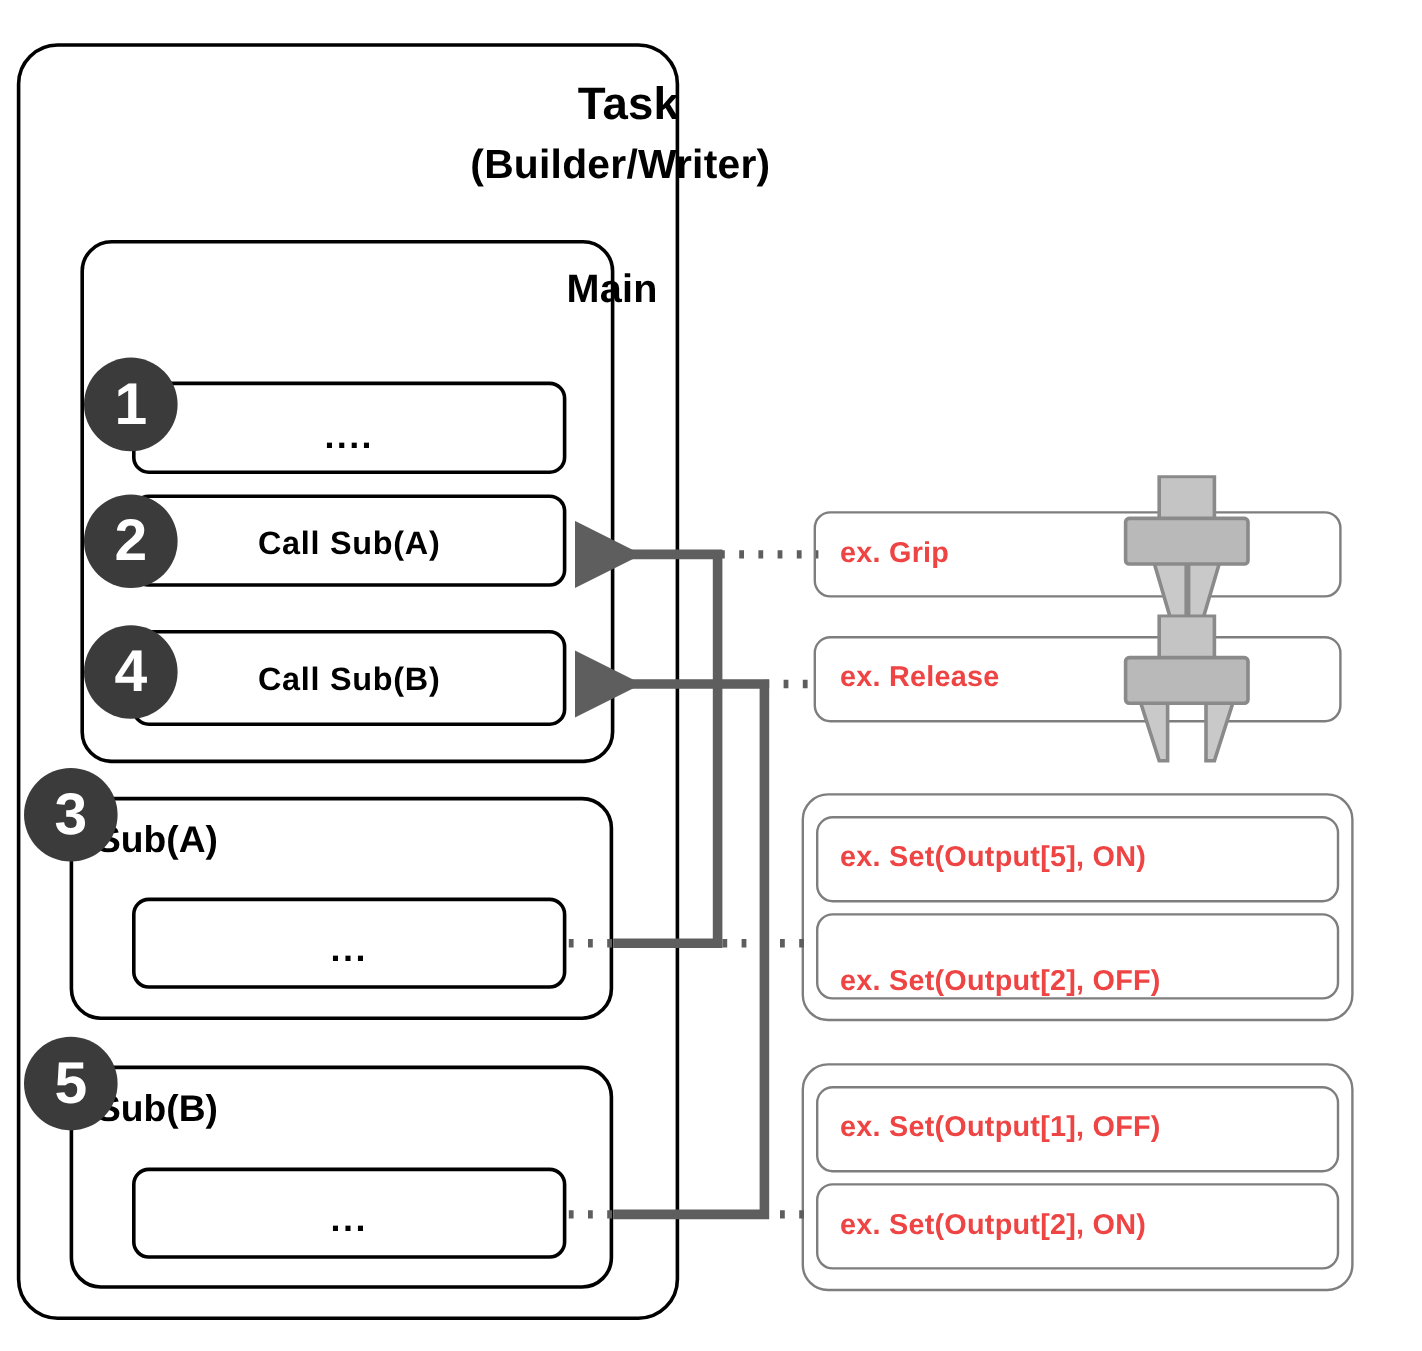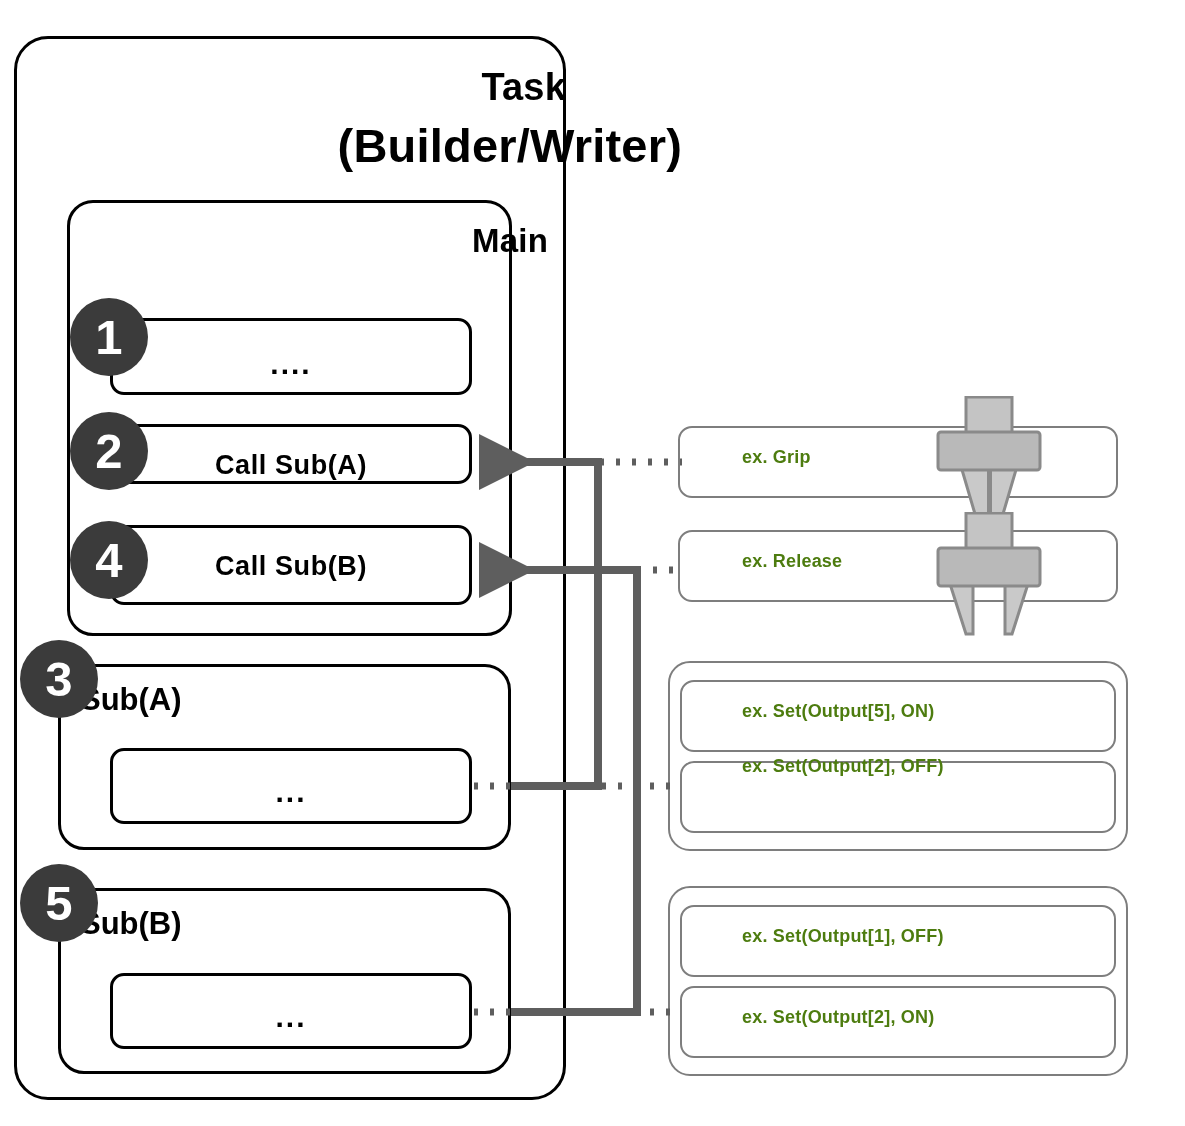--- a/index.html
+++ b/index.html
@@ -78,26 +78,25 @@
   }
   .sub-title {
     position: absolute;
     color: #000000;
     font-weight: bold;
     font-size: 31px;
     white-space: nowrap;
   }
   .g-text {
     position: absolute;
-    color: #4d7c0f;
-    font-weight: bold;
-    font-size: 18px;
+    color: #ef4444;
+    font-weight: bold;
+    font-size: 24px;
     white-space: nowrap;
     letter-spacing: 0.2px;
-    margin-left: 42px;
   }
 
   
   .badge {
     position: absolute;
     border-radius: 50%;
     background: #3b3b3b;
     color: #ffffff;
     font-weight: bold;
     display: flex;
@@ -142,31 +141,31 @@
     <line x1="637" y1="570" x2="682" y2="570" stroke="#5e5e5e" stroke-width="7" stroke-dasharray="4 12" stroke-linecap="butt"></line>
 
     <line x1="474" y1="786" x2="672" y2="786" stroke="#5e5e5e" stroke-width="7" stroke-dasharray="4 12" stroke-linecap="butt"></line>
 
     <line x1="474" y1="1012" x2="672" y2="1012" stroke="#5e5e5e" stroke-width="7" stroke-dasharray="4 12" stroke-linecap="butt"></line>
   </svg>
 
   <div class="rbox k-outer" style="left:14px; top:36px; width:552px; height:1064px;"></div>
 
   <div class="title-k" style="left:14px; top:66px; width:552px; font-size:38px;">Task</div>
-  <div class="title-k" style="left:14px; top:118px; width:628px; font-size:47px;margin-left:40px;">(Builder/Writer)</div>
+  <div class="title-k" style="left:14px; top:118px; width:628px; font-size:34px;">(Builder/Writer)</div>
 
   <div class="rbox k-box" style="left:67px; top:200px; width:445px; height:436px;"></div>
   <div class="title-k" style="left:67px; top:222px; width:481px; font-size:33px;">Main</div>
 
   <div class="rbox k-step" style="left:110px; top:318px; width:362px; height:77px;">
     <div class="dots" style="top:28px;">....</div>
   </div>
   <div class="badge" style="left:70px; top:298px; width:78px; height:78px; font-size:49px;">1</div>
 
-  <div class="rbox k-step" style="left:110px; top:424px; width:362px; height:60px;">
+  <div class="rbox k-step" style="left:110px; top:412px; width:362px; height:77px;">
     <div class="label-step" style="top:23px;">Call Sub(A)</div>
   </div>
   <div class="badge" style="left:70px; top:412px; width:78px; height:78px; font-size:49px;">2</div>
 
   <div class="rbox k-step" style="left:110px; top:525px; width:362px; height:80px;">
     <div class="label-step" style="top:23px;">Call Sub(B)</div>
   </div>
   <div class="badge" style="left:70px; top:521px; width:78px; height:78px; font-size:49px;">4</div>
 
   <div class="rbox k-box" style="left:58px; top:664px; width:453px; height:186px;"></div>
@@ -200,21 +199,21 @@
     <rect x="41" y="1" width="46" height="38" fill="#c4c4c4" stroke="#8a8a8a" stroke-width="3"></rect>
     <path d="M 18 50 L 48 50 L 48 122 L 41 122 Z" fill="#c9c9c9" stroke="#8a8a8a" stroke-width="3"></path>
     <path d="M 80 50 L 110 50 L 87 122 L 80 122 Z" fill="#c9c9c9" stroke="#8a8a8a" stroke-width="3"></path>
     <rect x="13" y="36" width="102" height="38" rx="3" fill="#b9b9b9" stroke="#8a8a8a" stroke-width="3"></rect>
   </svg>
 
   <div class="rbox g-group" style="left:668px; top:661px; width:460px; height:190px;"></div>
   <div class="rbox g-box" style="left:680px; top:680px; width:436px; height:72px;"></div>
   <div class="g-text" style="left:700px; top:701px;">ex. Set(Output[5], ON)</div>
   <div class="rbox g-box" style="left:680px; top:761px; width:436px; height:72px;"></div>
-  <div class="g-text" style="left:700px; top:756px;text-align:right;">ex. Set(Output[2], OFF)</div>
+  <div class="g-text" style="left:700px; top:804px;text-align:right;">ex. Set(Output[2], OFF)</div>
 
   <div class="rbox g-group" style="left:668px; top:886px; width:460px; height:190px;"></div>
   <div class="rbox g-box" style="left:680px; top:905px; width:436px; height:72px;"></div>
   <div class="g-text" style="left:700px; top:926px;text-align:center;">ex. Set(Output[1], OFF)</div>
   <div class="rbox g-box" style="left:680px; top:986px; width:436px; height:72px;"></div>
   <div class="g-text" style="left:700px; top:1007px;">ex. Set(Output[2], ON)</div>
 
   <svg id="wires" viewBox="0 0 1185 1126">
     <defs>
       <marker id="arrowhead" markerWidth="7" markerHeight="7" refX="6" refY="3.5" orient="auto" markerUnits="strokeWidth">

